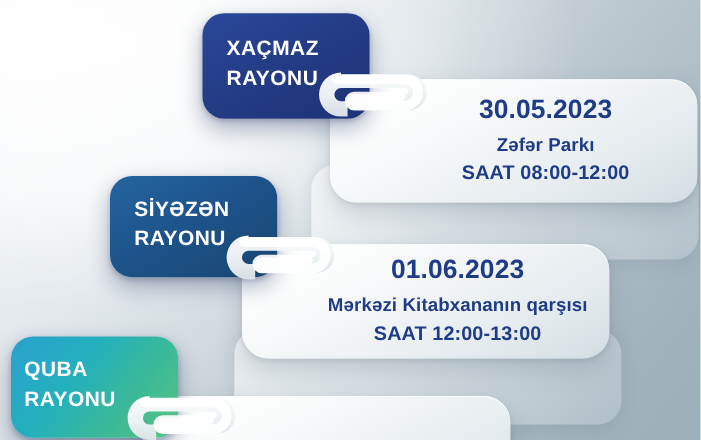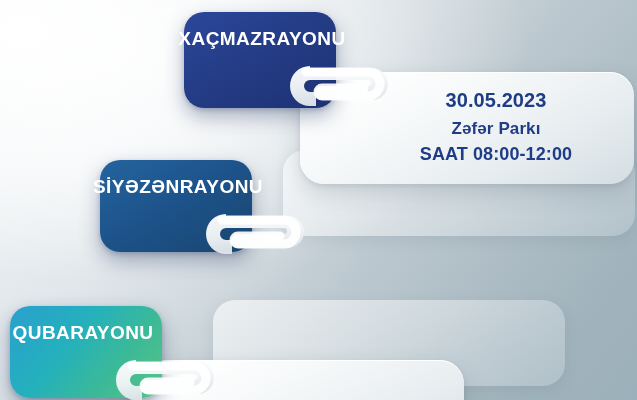--- a/index.html
+++ b/index.html
@@ -94,35 +94,35 @@
   .card-1 { left: 300px; top: 72px;  width: 334px; height: 112px; }
   .card-2 { left: 220px; top: 222px; width: 334px; height: 104px; }
   .card-3 { left: 130px; top: 360px; width: 334px; height: 104px; }
 
   .card-line {
     font-weight: bold;
     color: #1f3c86;
     white-space: nowrap;
     letter-spacing: 0.1px;
   }
-  .card-date  { font-size: 20px; line-height: 1.52; }
+  .card-date  { font-size: 24px; line-height: 1.52; }
   .card-place { font-size: 17px; line-height: 1.52; }
   .card-time  { font-size: 18px; line-height: 1.52; }
 
   .card-3 .card-line { color: #1c96a8; }
   .card-3 .card-date { font-size: 20px; }
 
   
   .badge {
     position: absolute;
     border-radius: 20px;
     z-index: 6;
     padding: 14px 18px 16px 22px;
     display: flex;
-    flex-direction: row;
+    flex-direction: column;
     justify-content: center;
     box-shadow:
       0 9px 20px rgba(25,45,90,0.34),
       0 2px 5px rgba(25,45,90,0.22);
   }
   .badge-label {
     color: #ffffff;
     font-weight: bold;
     font-size: 19px;
     line-height: 1.42;
@@ -181,20 +181,25 @@
           <stop offset="0%" stop-color="#ffffff"></stop>
           <stop offset="55%" stop-color="#f2f5f7"></stop>
           <stop offset="100%" stop-color="#dde4e8"></stop>
         </linearGradient>
       </defs>
       <path d="M34 6 H96 a16 16 0 0 1 0 32 H46 a7 7 0 0 1 0 -14 H92 a3 3 0 0 0 0 -6 H34 a6 6 0 0 0 0 12 H40 v14 H34 a20 20 0 0 1 0 -40 Z" fill="url(#lg1)" opacity="0.96"></path>
       <path d="M30 10 H92 a12 12 0 0 1 0 24 H46 a4 4 0 0 1 0 -8 H88" fill="none" stroke="#ffffff" stroke-width="9" stroke-linecap="round" opacity="0.92"></path>
     </svg>
   </div>
 
+  <div class="card card-2">
+    <div class="card-line card-date">01.06.2023</div>
+    <div class="card-line card-place">Mərkəzi Kitabxananın qarşısı</div>
+    <div class="card-line card-time">SAAT 12:00-13:00</div>
+  </div>
 
   <div class="badge badge-2">
     <div class="badge-label">SİYƏZƏN</div>
     <div class="badge-label">RAYONU</div>
   </div>
 
   <div class="linker link-2">
     <svg width="116" height="62" viewBox="0 0 116 62" aria-hidden="true">
       <defs>
         <linearGradient id="lg2" x1="0" y1="0" x2="0.25" y2="1">

